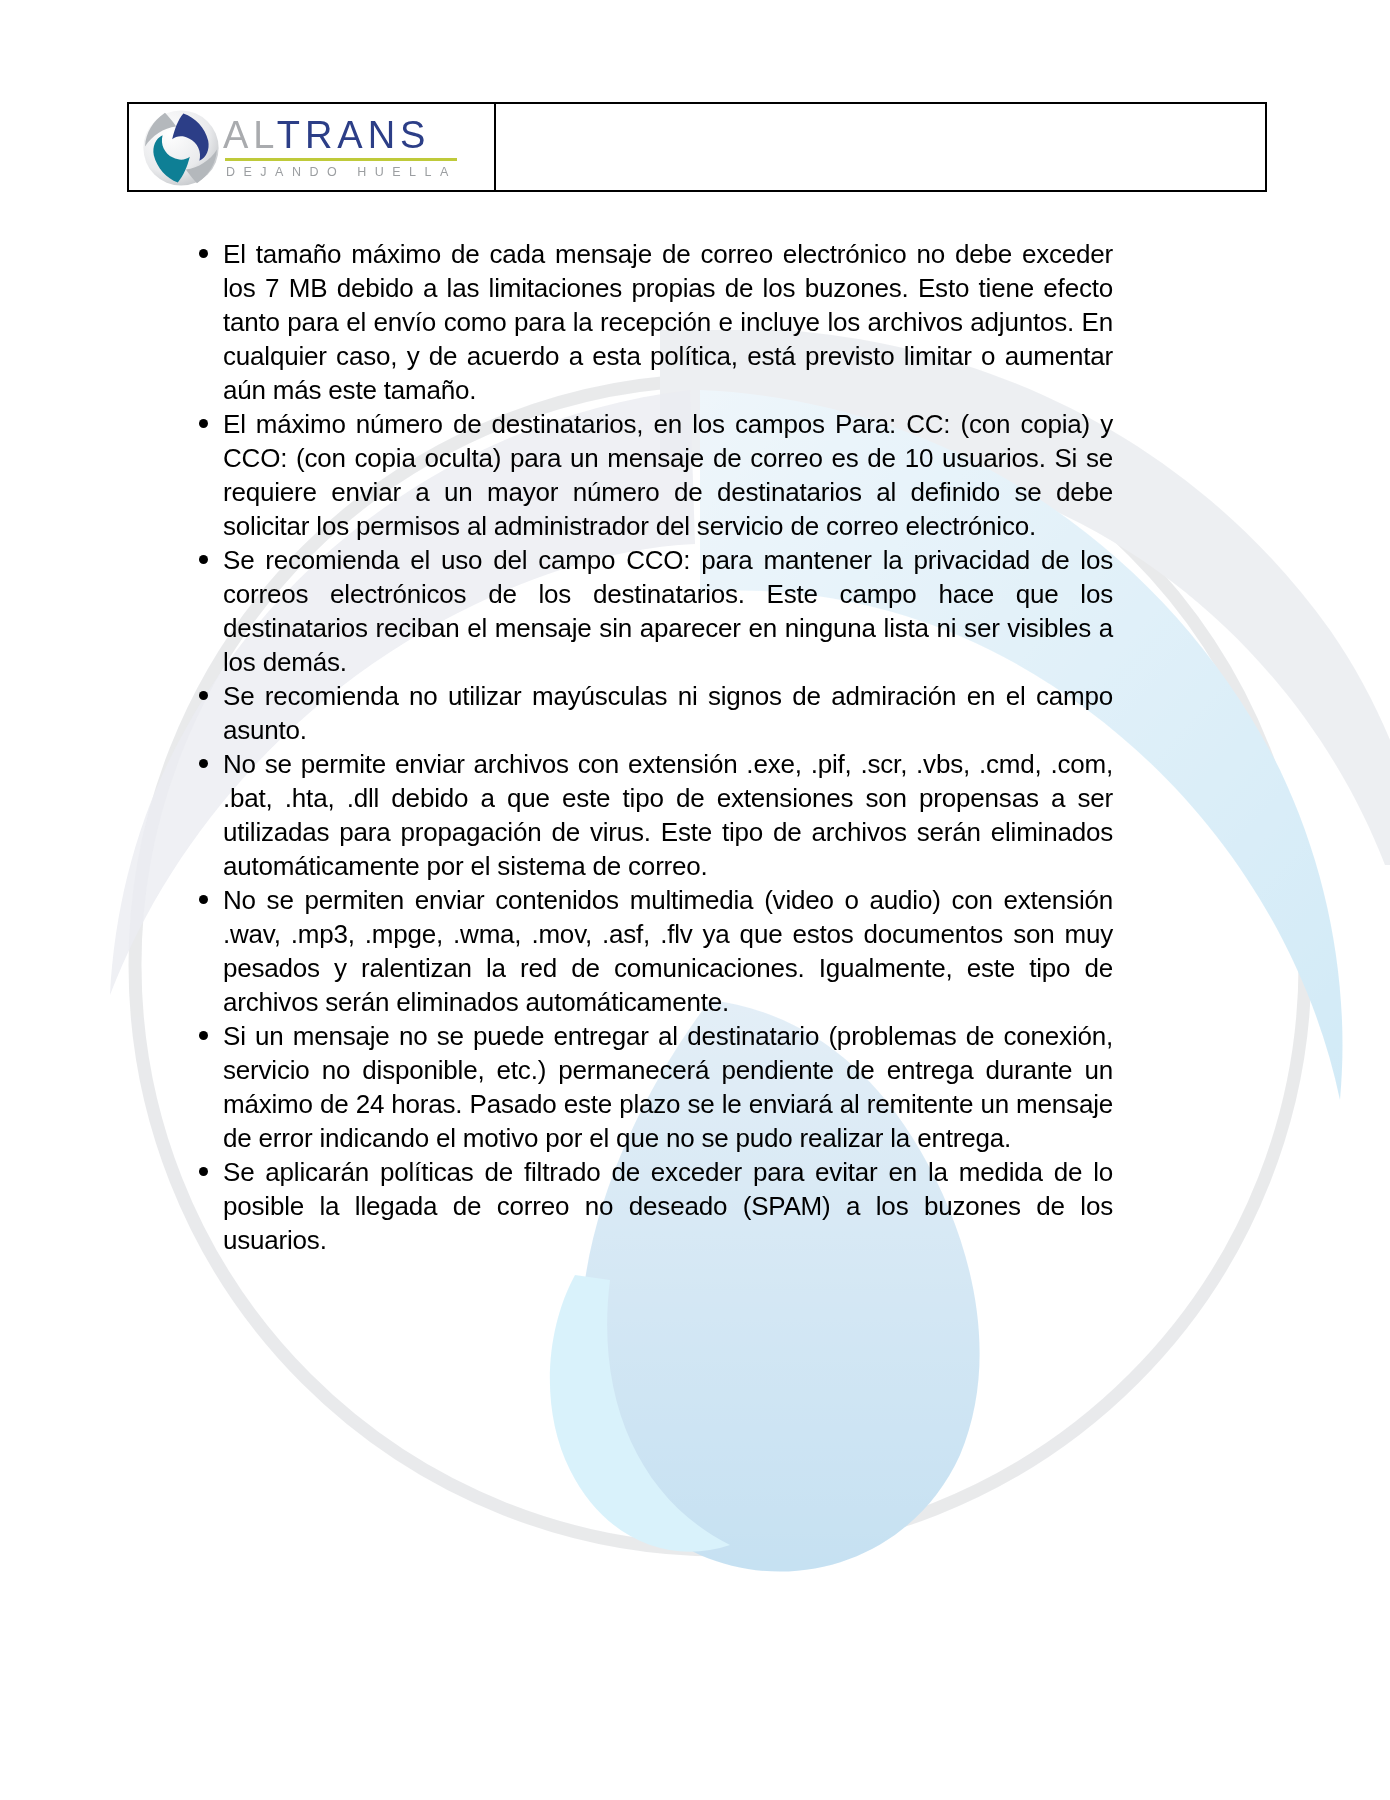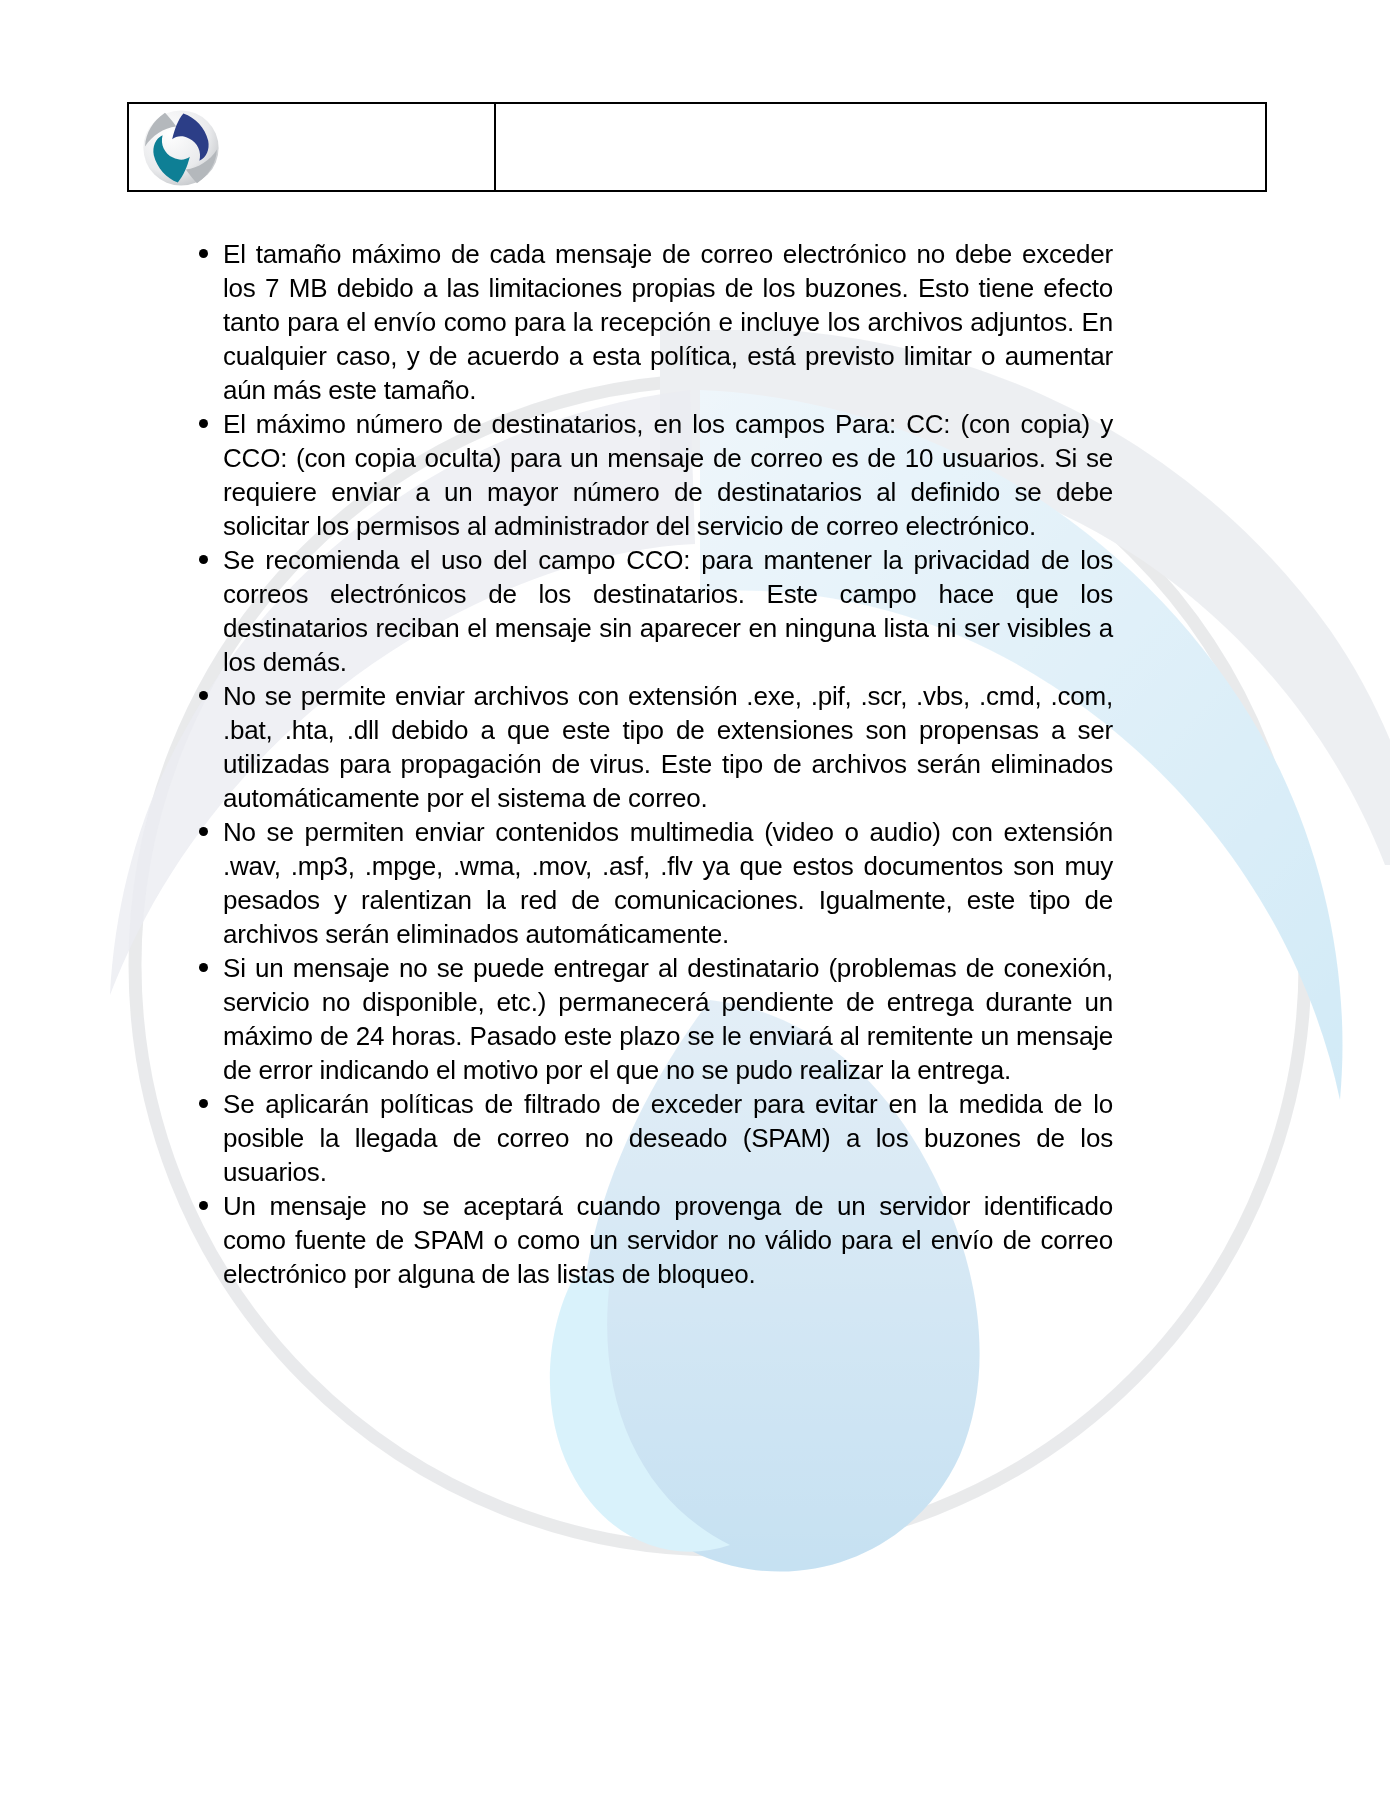--- a/index.html
+++ b/index.html
@@ -100,32 +100,37 @@
               </radialGradient>
             </defs>
             <circle cx="50" cy="50" r="47" fill="url(#sph)"></circle>
             <path d="M30,6 C15,16 6,31 5,48 C14,34 28,25 44,23 C39,16 34,10 30,6 Z" fill="#b4b8bc"></path>
             <path d="M70,94 C85,84 94,69 95,52 C86,66 72,75 56,77 C61,84 66,90 70,94 Z" fill="#b4b8bc"></path>
             <path d="M53,7 C68,12 80,25 84,41 C86,52 82,62 73,66 C76,55 71,43 60,38
                      C52,34 44,35 39,39 C42,27 46,15 53,7 Z" fill="var(--logo_navy)"></path>
             <path d="M46,93 C32,88 20,75 16,59 C14,48 18,38 27,34 C24,45 29,57 40,62
                      C48,66 56,65 61,61 C58,73 53,85 46,93 Z" fill="var(--logo_teal)"></path>
           </svg>
+          <div class="logo-text">
+            <div class="brand"><span>AL</span><span class="navy">TRANS</span></div>
+            <div class="brand-line"></div>
+            <div class="tagline">DEJANDO HUELLA</div>
+          </div>
         </div>
       </div>
 
 
 
     </div>
 
     <ul class="bullets">
       <li>El tamaño máximo de cada mensaje de correo electrónico no debe exceder los 7 MB debido a las limitaciones propias de los buzones. Esto tiene efecto tanto para el envío como para la recepción e incluye los archivos adjuntos. En cualquier caso, y de acuerdo a esta política, está previsto limitar o aumentar aún más este tamaño.</li>
       <li>El máximo número de destinatarios, en los campos Para: CC: (con copia) y CCO: (con copia oculta) para un mensaje de correo es de 10 usuarios. Si se requiere enviar a un mayor número de destinatarios al definido se debe solicitar los permisos al administrador del servicio de correo electrónico.</li>
       <li>Se recomienda el uso del campo CCO: para mantener la privacidad de los correos electrónicos de los destinatarios. Este campo hace que los destinatarios reciban el mensaje sin aparecer en ninguna lista ni ser visibles a los demás.</li>
+      <li>Se recomienda no utilizar mayúsculas ni signos de admiración en el campo asunto.</li>
       <li>No se permite enviar archivos con extensión .exe, .pif, .scr, .vbs, .cmd, .com, .bat, .hta, .dll debido a que este tipo de extensiones son propensas a ser utilizadas para propagación de virus. Este tipo de archivos serán eliminados automáticamente por el sistema de correo.</li>
       <li>No se permiten enviar contenidos multimedia (video o audio) con extensión .wav, .mp3, .mpge, .wma, .mov, .asf, .flv ya que estos documentos son muy pesados y ralentizan la red de comunicaciones. Igualmente, este tipo de archivos serán eliminados automáticamente.</li>
       <li>Si un mensaje no se puede entregar al destinatario (problemas de conexión, servicio no disponible, etc.) permanecerá pendiente de entrega durante un máximo de 24 horas. Pasado este plazo se le enviará al remitente un mensaje de error indicando el motivo por el que no se pudo realizar la entrega.</li>
       <li>Se aplicarán políticas de filtrado de exceder para evitar en la medida de lo posible la llegada de correo no deseado (SPAM) a los buzones de los usuarios.</li>
-      <li>Un mensaje no se aceptará cuando provenga de un servidor identificado como fuente de SPAM o como un servidor no válido para el envío de correo electrónico por alguna de las listas de bloqueo.</li>
     </ul>
 
   </div>
 </div>
 
 </body></html>

